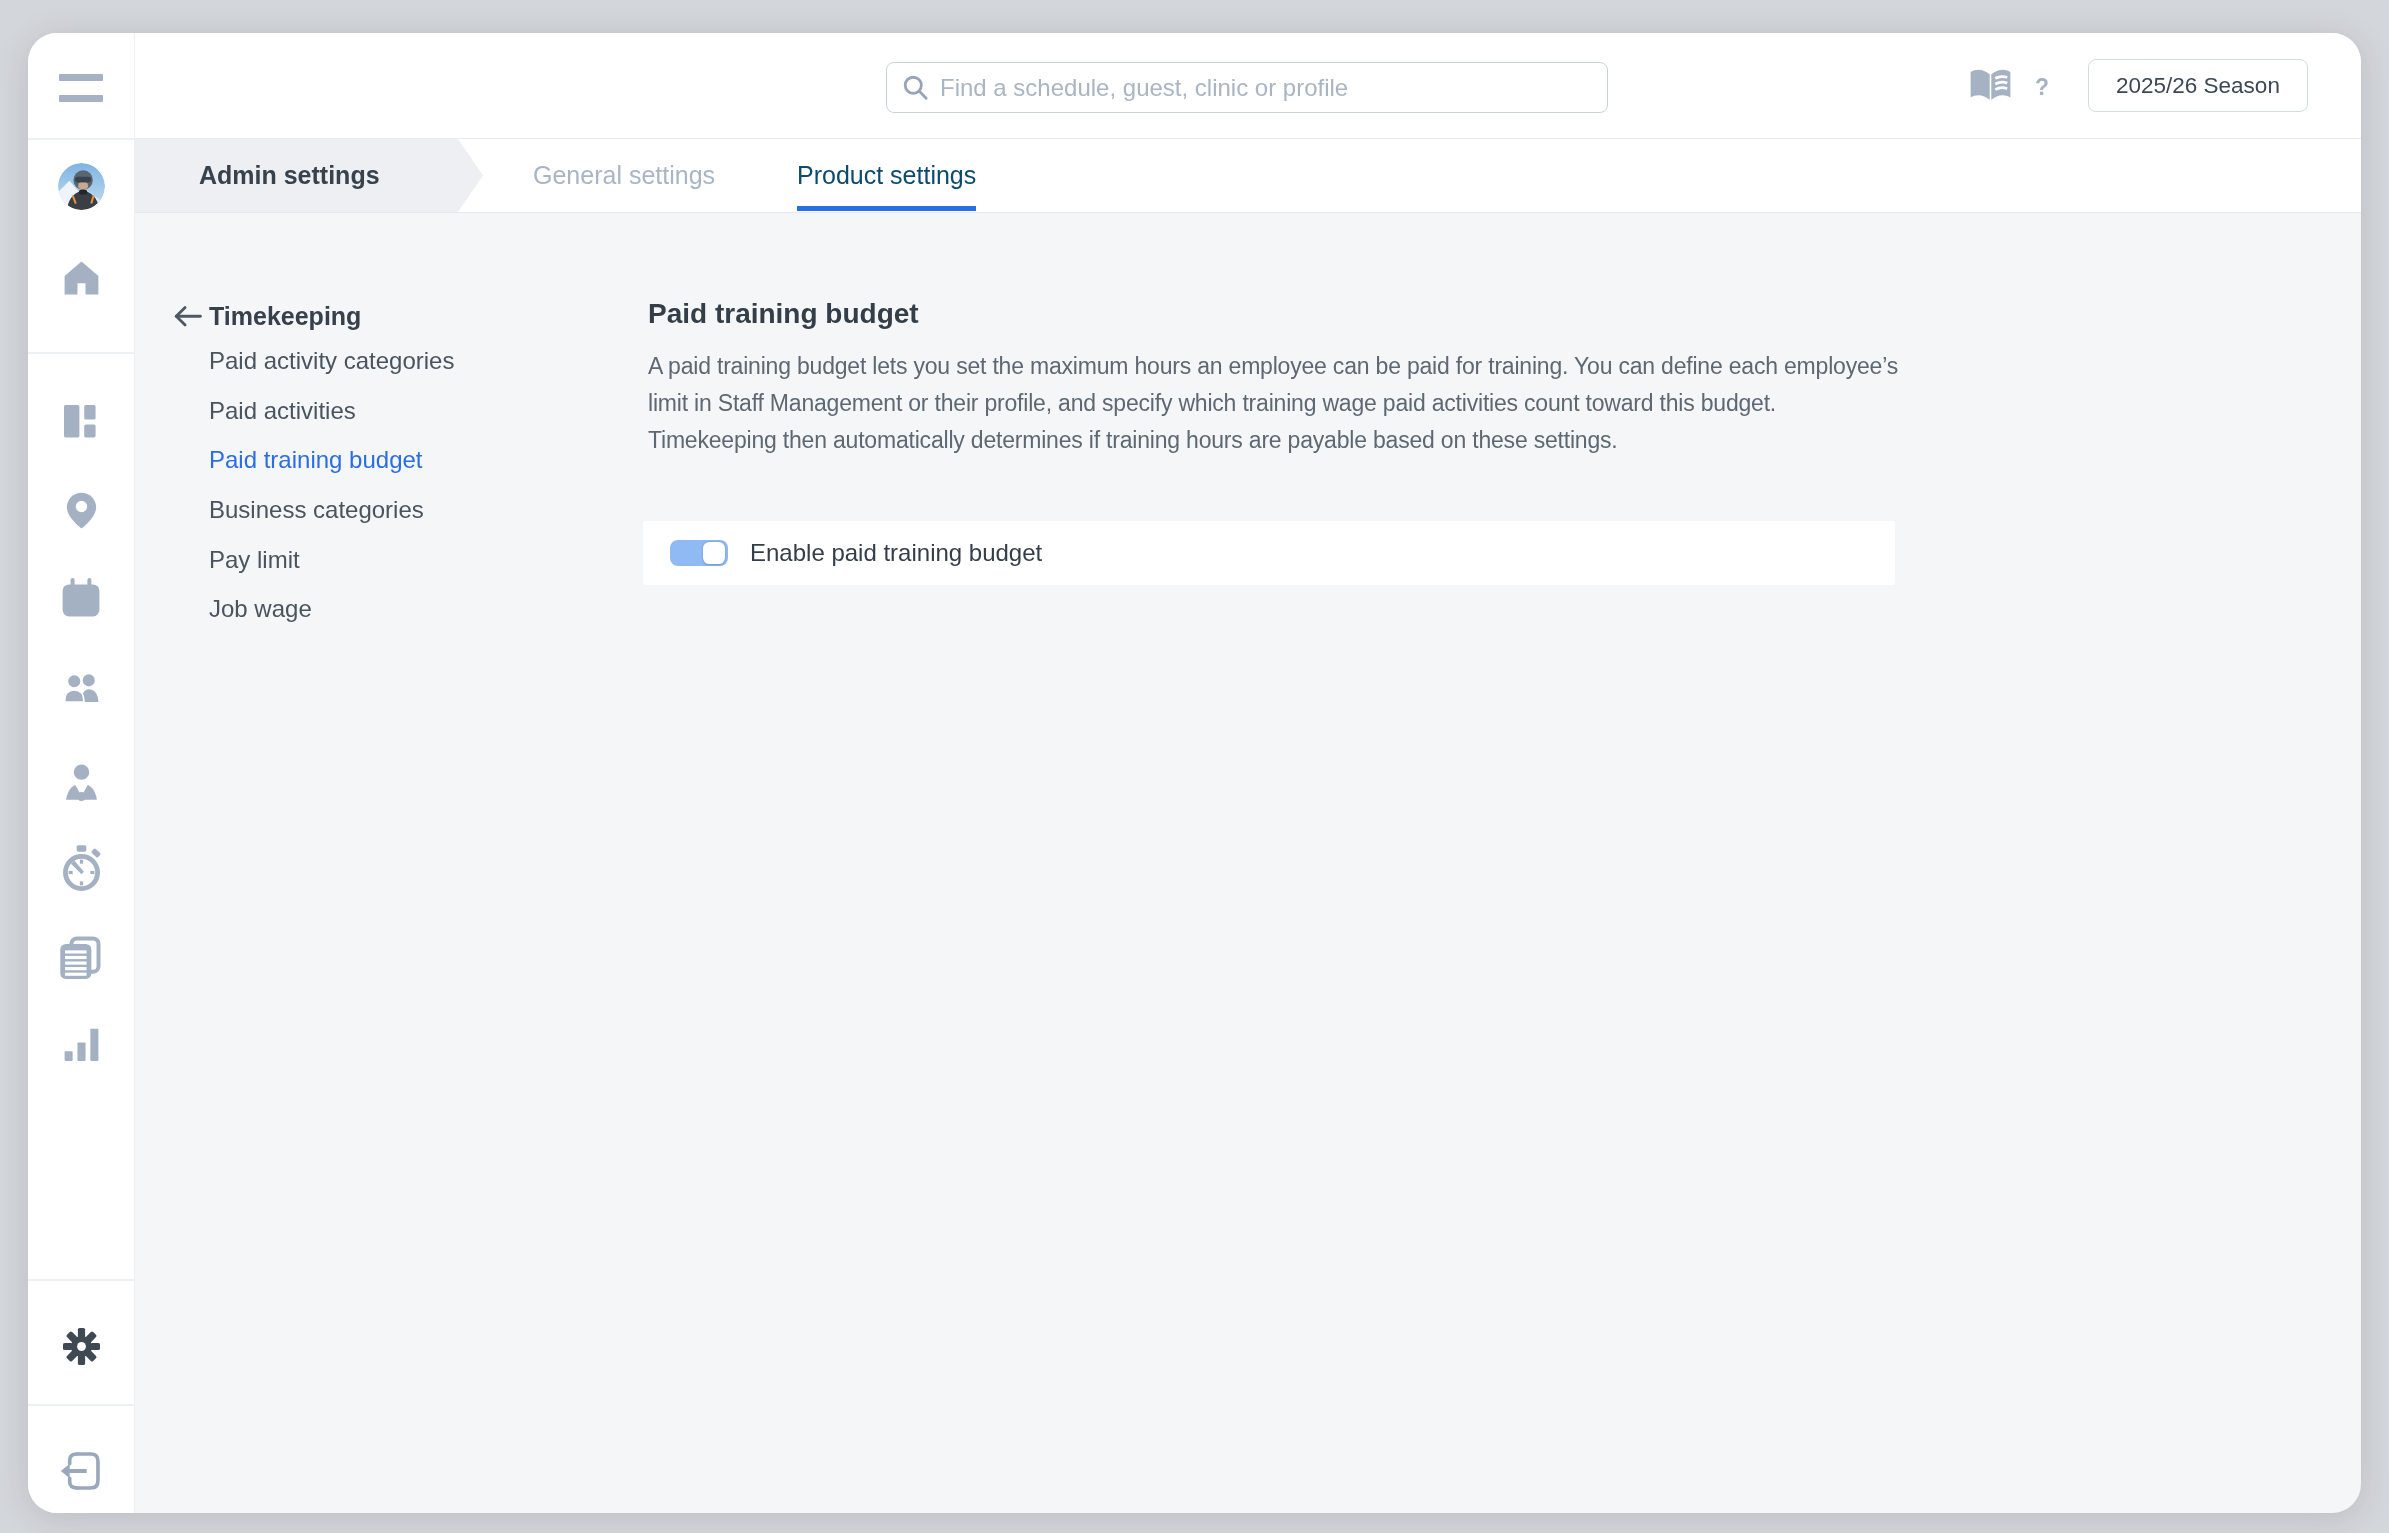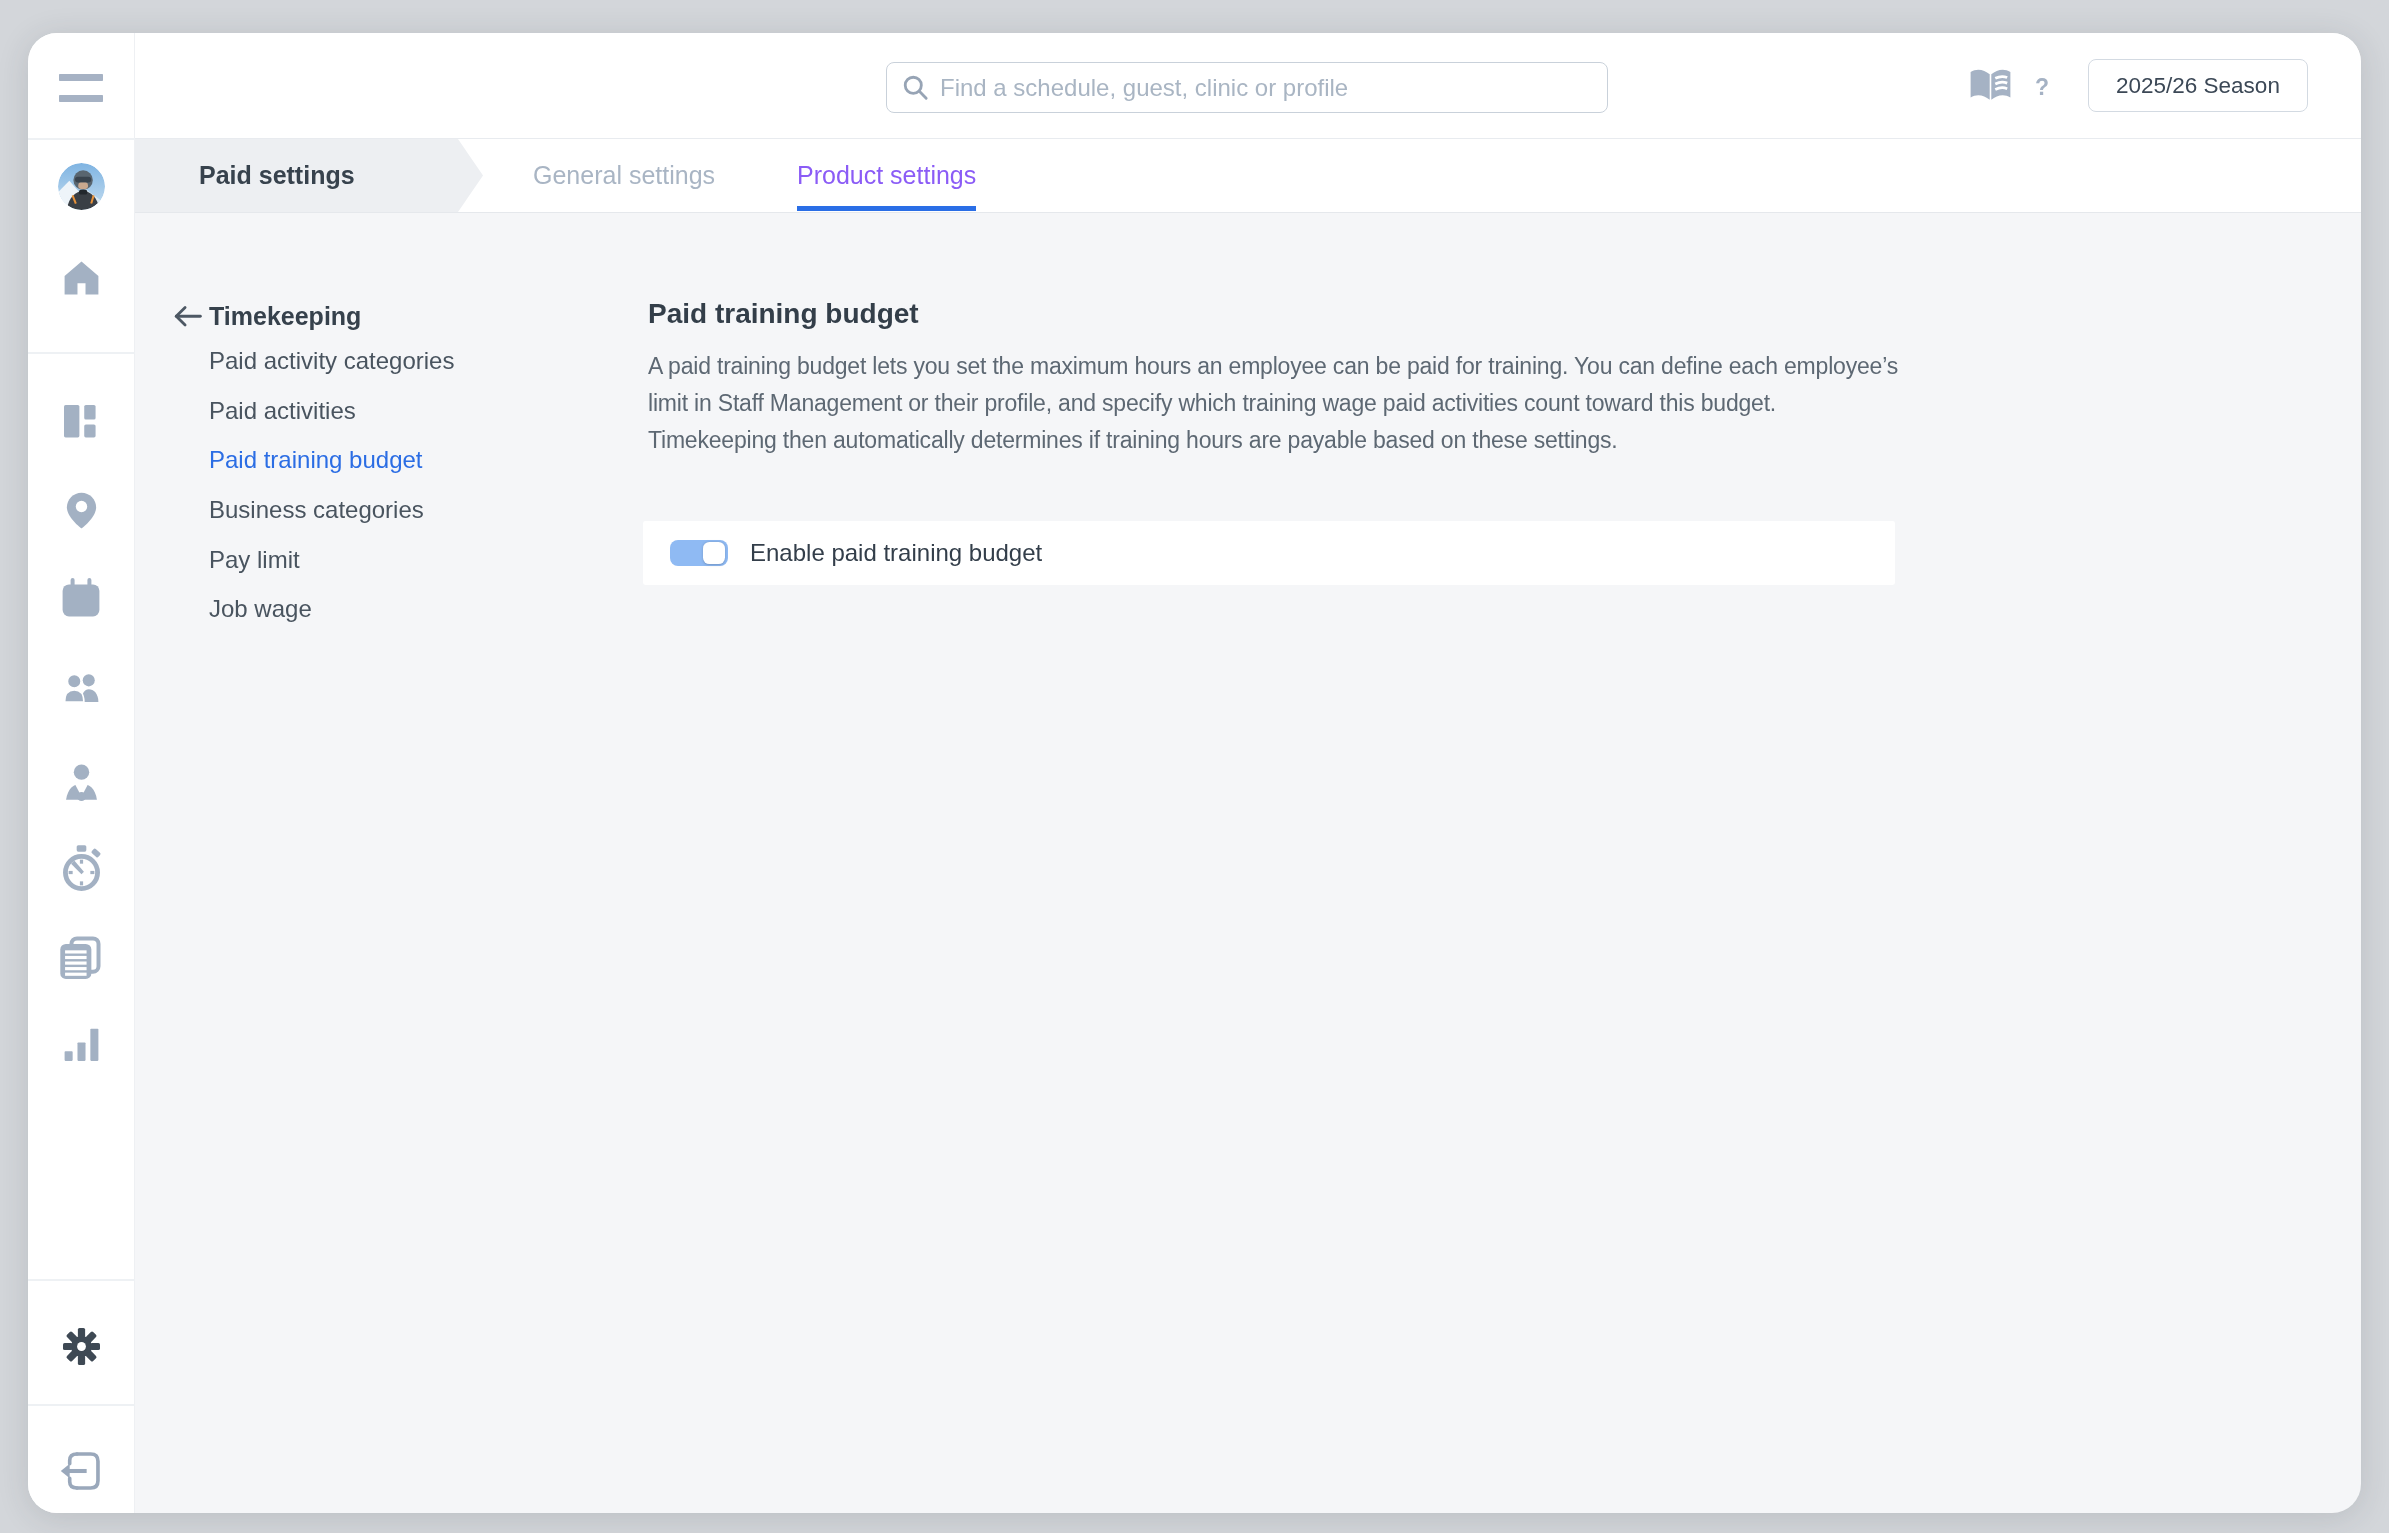--- a/index.html
+++ b/index.html
@@ -64,21 +64,21 @@
     position:absolute; left:107px; top:106px; right:0; height:74px;
     background:#ffffff; border-bottom:1.6px solid #e5e8ec;
   }
   .chevron {
     position:absolute; left:0; top:0; bottom:0; width:348px; background:#edeff2;
     clip-path:polygon(0 0, 323px 0, 348px 50%, 323px 100%, 0 100%);
   }
   .tab { position:absolute; top:0; height:72px; line-height:72px; font-size:25px; cursor:pointer; }
   .tab-admin   { left:64px;  font-weight:bold; color:#37424d; }
   .tab-general { left:398px; color:#a9b5c4; }
-  .tab-product { left:662px; color:#8b5cf6; }
+  .tab-product { left:662px; color:#0c4a6e; }
   .tab-product::after {
     content:""; position:absolute; left:0; right:0; bottom:0; height:4.8px; background:#2a6ee6;
   }
   
   .back-arrow { position:absolute; left:143px; top:272px; width:32px; height:26px; background:none; border:none; cursor:pointer; }
   .nav-title  { position:absolute; left:181px; top:269px; font-size:25px; font-weight:bold; color:#36414c; }
   .nav-list   { position:absolute; left:181px; top:312px; display:flex; flex-direction:column; gap:17.7px; }
   .nav-item   { font-size:24px; line-height:32px; color:#49545f; cursor:pointer; }
   .nav-item.active { color:#2b6de4; }
   
@@ -303,21 +303,21 @@
 
     <button class="tb-abs help-btn" style="left:1887px; top:34px">
       <span>?</span>
     </button>
 
     <button class="season">2025/26 Season</button>
   </div>
 
   <div class="tabrow">
     <div class="chevron"></div>
-    <span class="tab tab-admin">Paid settings</span>
+    <span class="tab tab-admin">Admin settings</span>
     <span class="tab tab-general">General settings</span>
     <span class="tab tab-product">Product settings</span>
   </div>
 
   <button class="back-arrow">
     <svg width="29" height="22.5" viewBox="0 0 36 28">
       <line x1="4" y1="14" x2="34" y2="14" stroke="#4d5864" stroke-width="3.5" stroke-linecap="round"></line>
       <polyline points="15,3 4,14 15,25" fill="none" stroke="#4d5864" stroke-width="3.5" stroke-linecap="round" stroke-linejoin="round"></polyline>
     </svg>
   </button>

